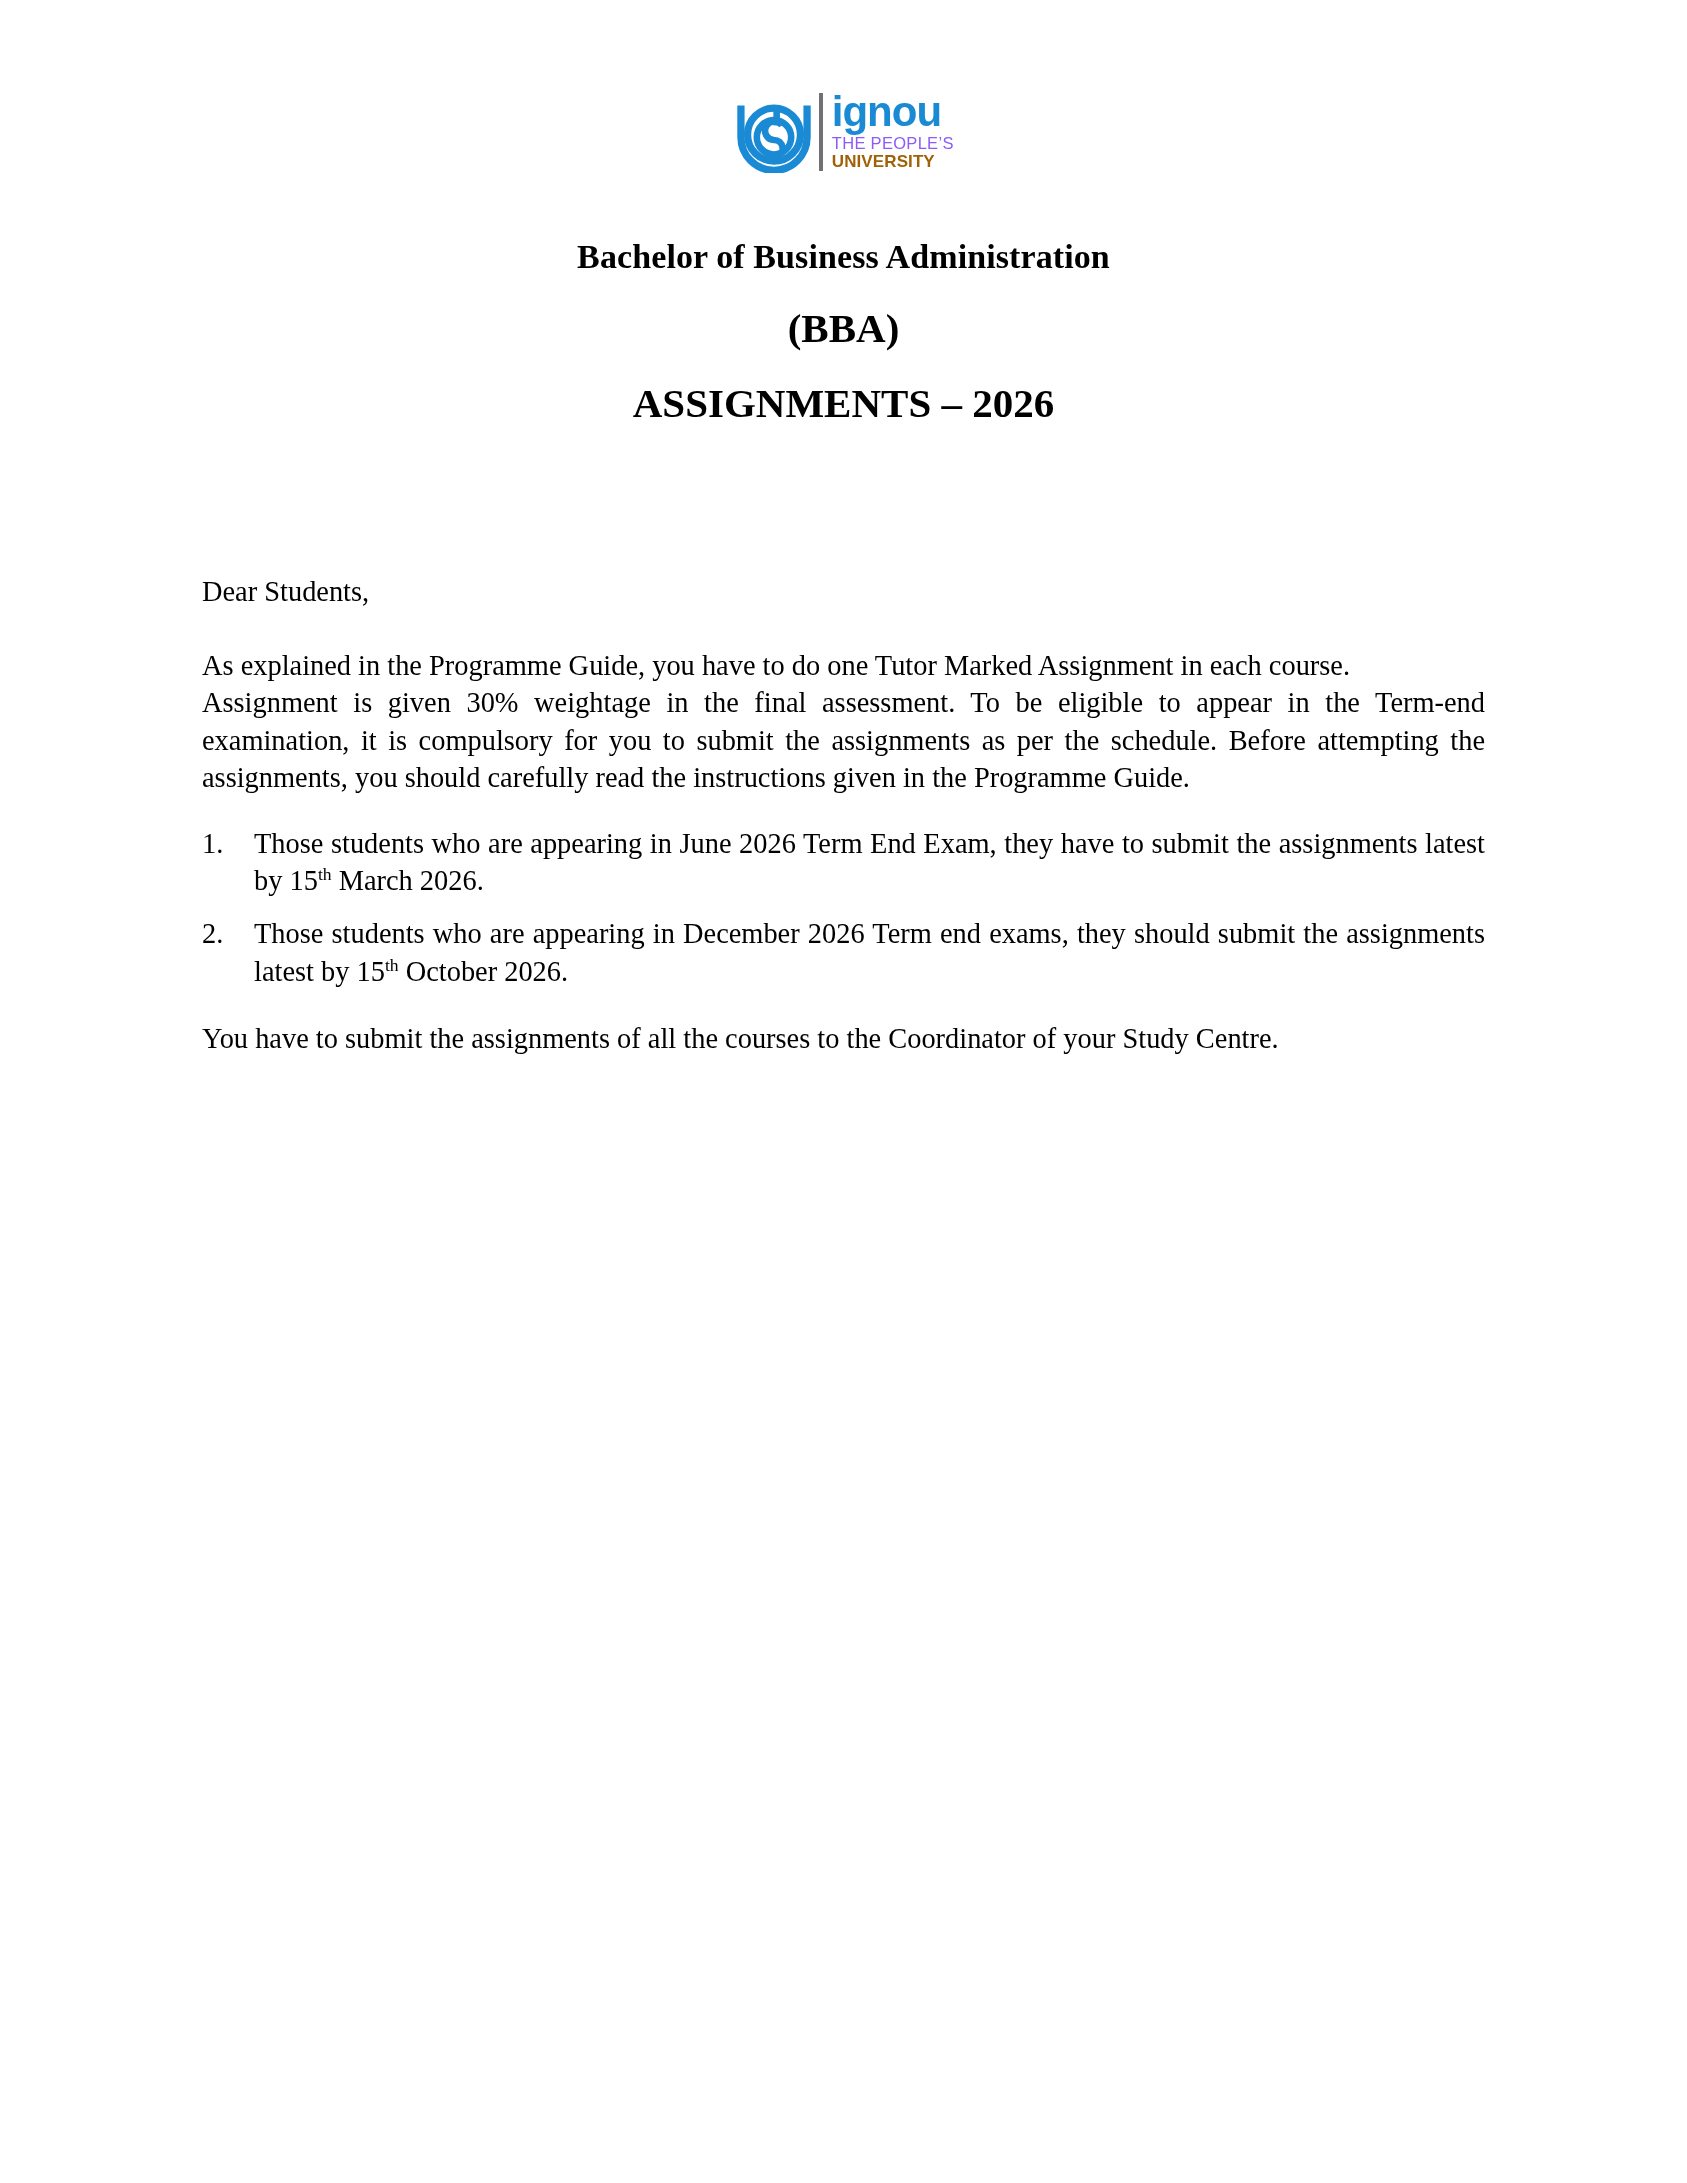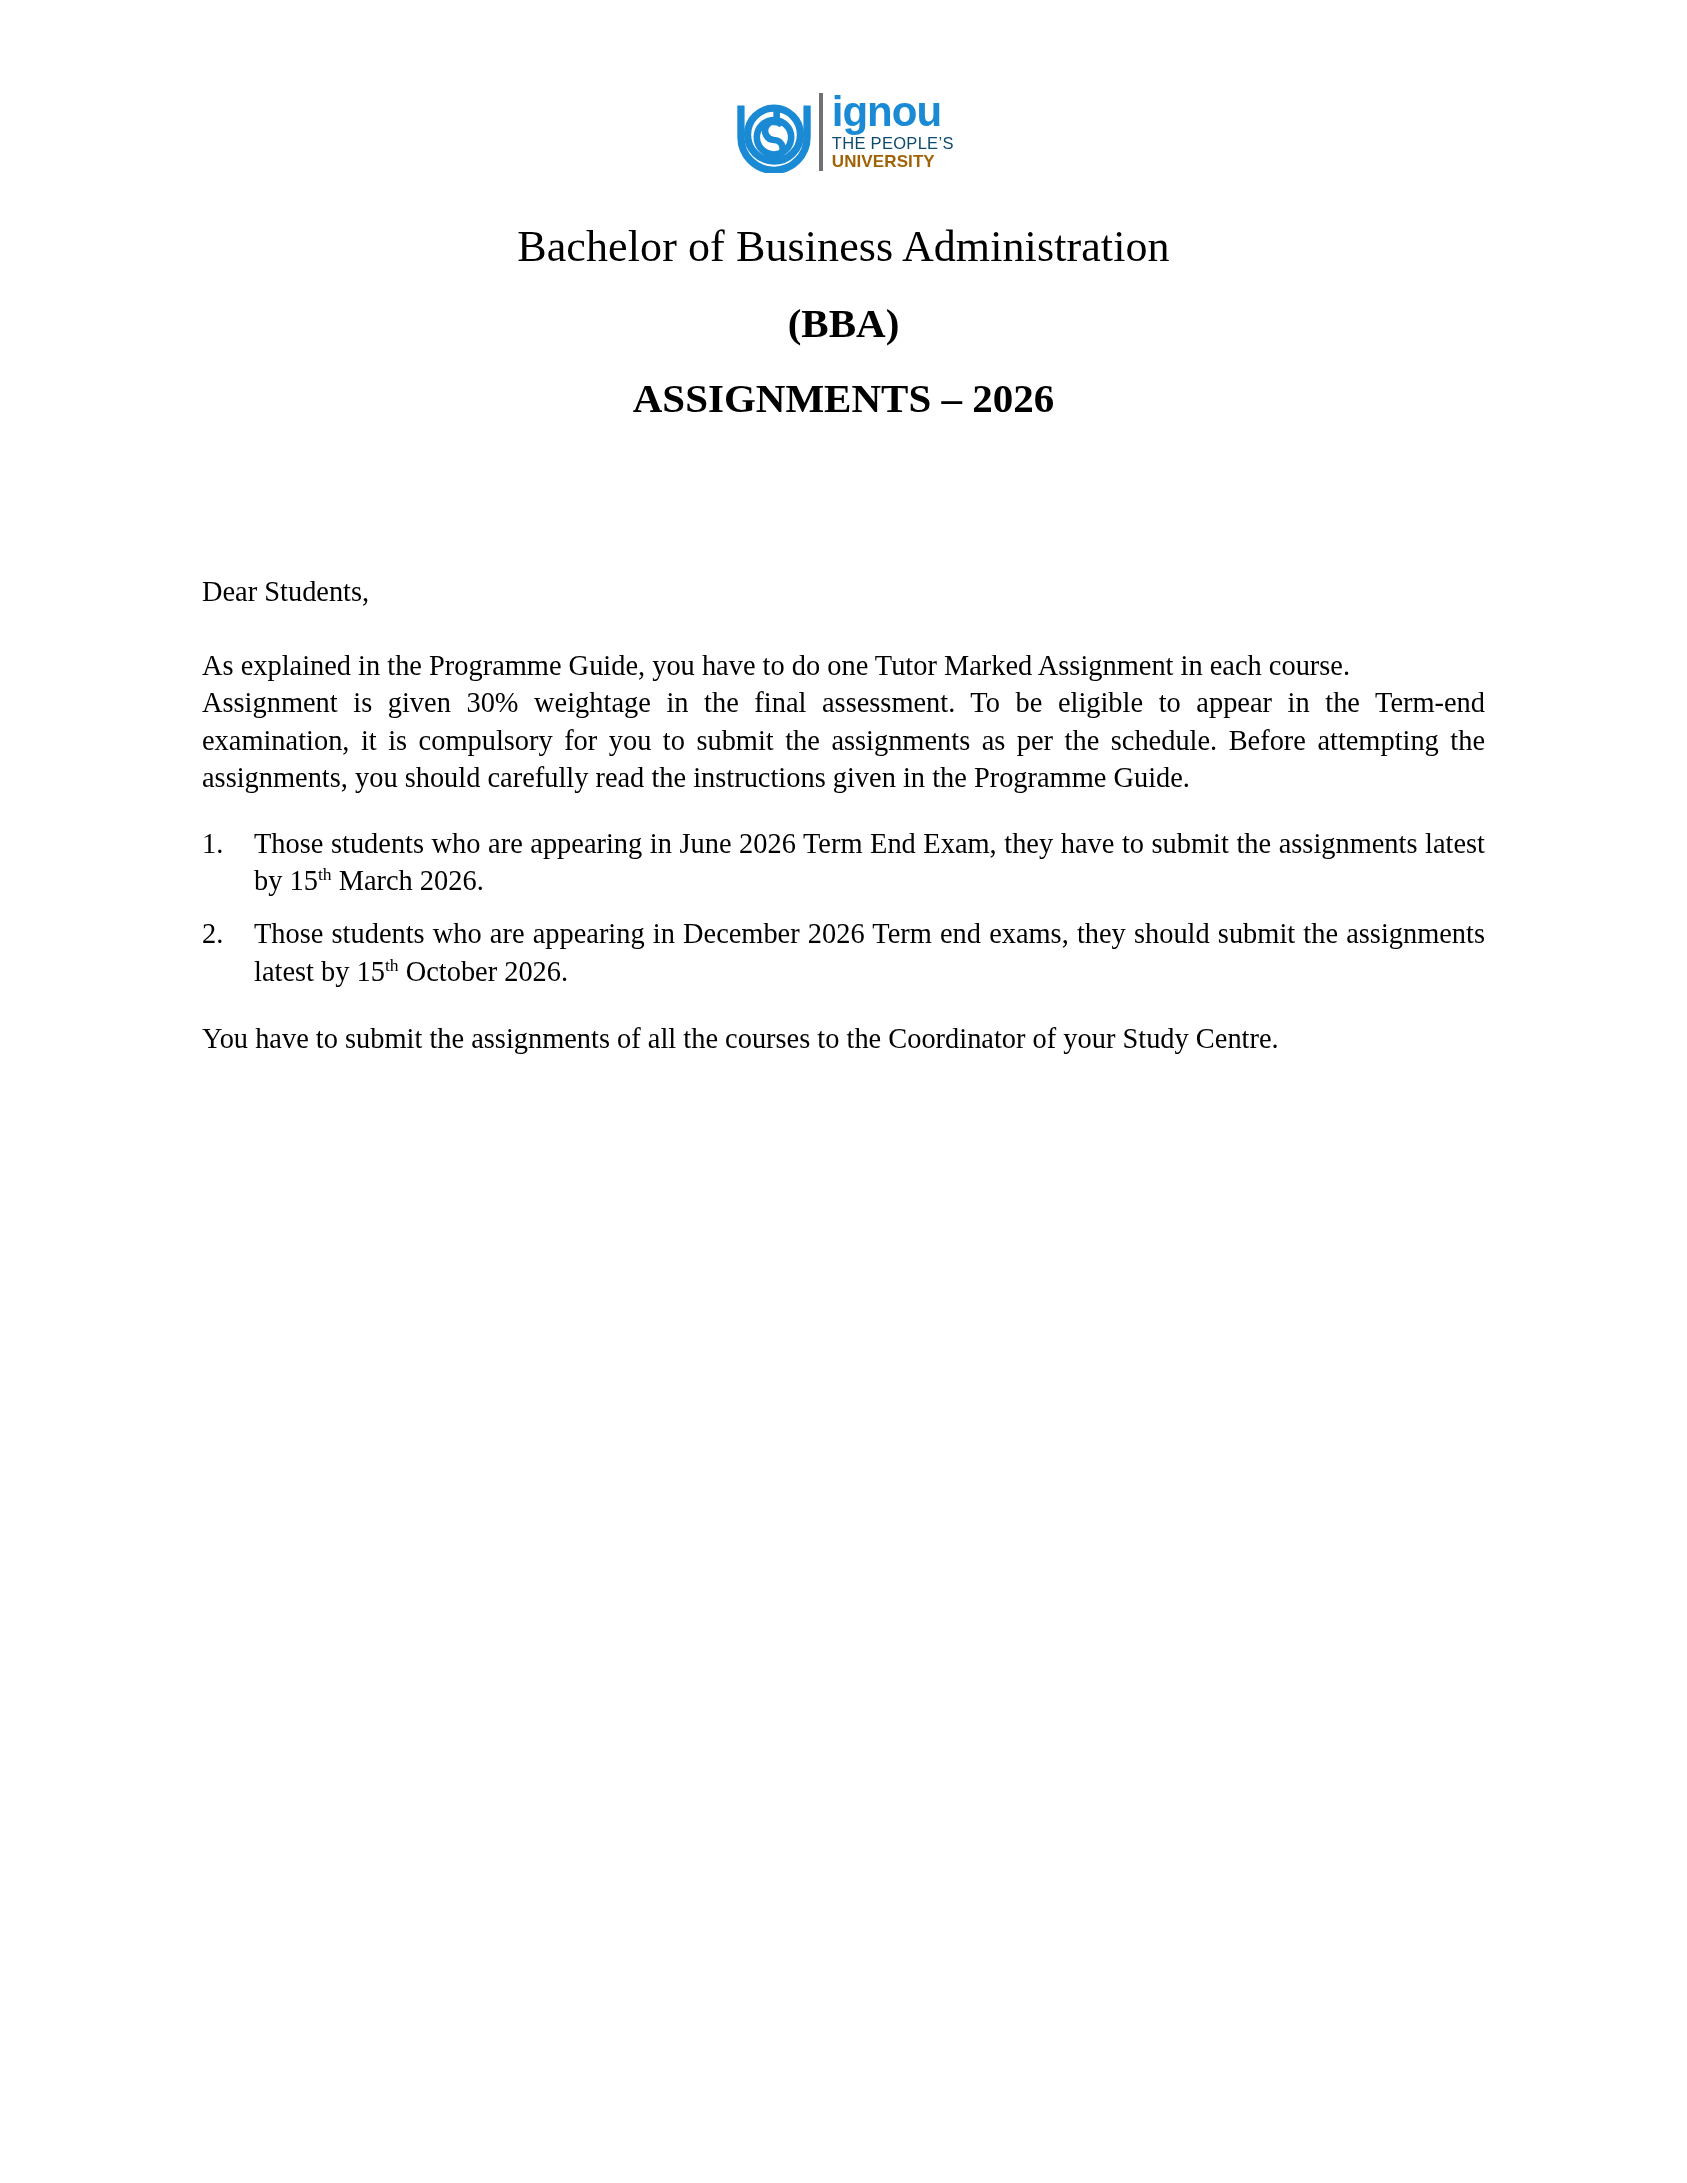--- a/index.html
+++ b/index.html
@@ -62,44 +62,44 @@
     font-size: 42px;
     font-weight: 700;
     color: #1a8ad4;
     letter-spacing: -1px;
     line-height: 0.95;
     margin-bottom: 3.3px;
   }
   .logo-tagline1 {
     font-size: 16.5px;
     font-weight: 400;
-    color: #0c4a6e;
+    color: #8b5cf6;
     letter-spacing: 0.3px;
     line-height: 1.08;
   }
   .logo-tagline2 {
     font-size: 17px;
     font-weight: 700;
     color: #a16207;
     letter-spacing: 0.1px;
     line-height: 1.08;
   }
 
   
   .heading-block {
     position: absolute;
     top: 225px;
     left: 202px;
     width: 1283px;
     text-align: center;
   }
   h1.doc-title {
-    font-size: 44px;
-    font-weight: 400;
-    margin: 0;
+    font-size: 34px;
+    font-weight: 700;
+    margin: 15px;
     line-height: 1.0;
     letter-spacing: 0.1px;
   }
   h2.doc-subtitle {
     font-size: 41px;
     font-weight: 700;
     margin: 34px 0 0 0;
     line-height: 1.0;
   }
   h3.doc-assignments {

